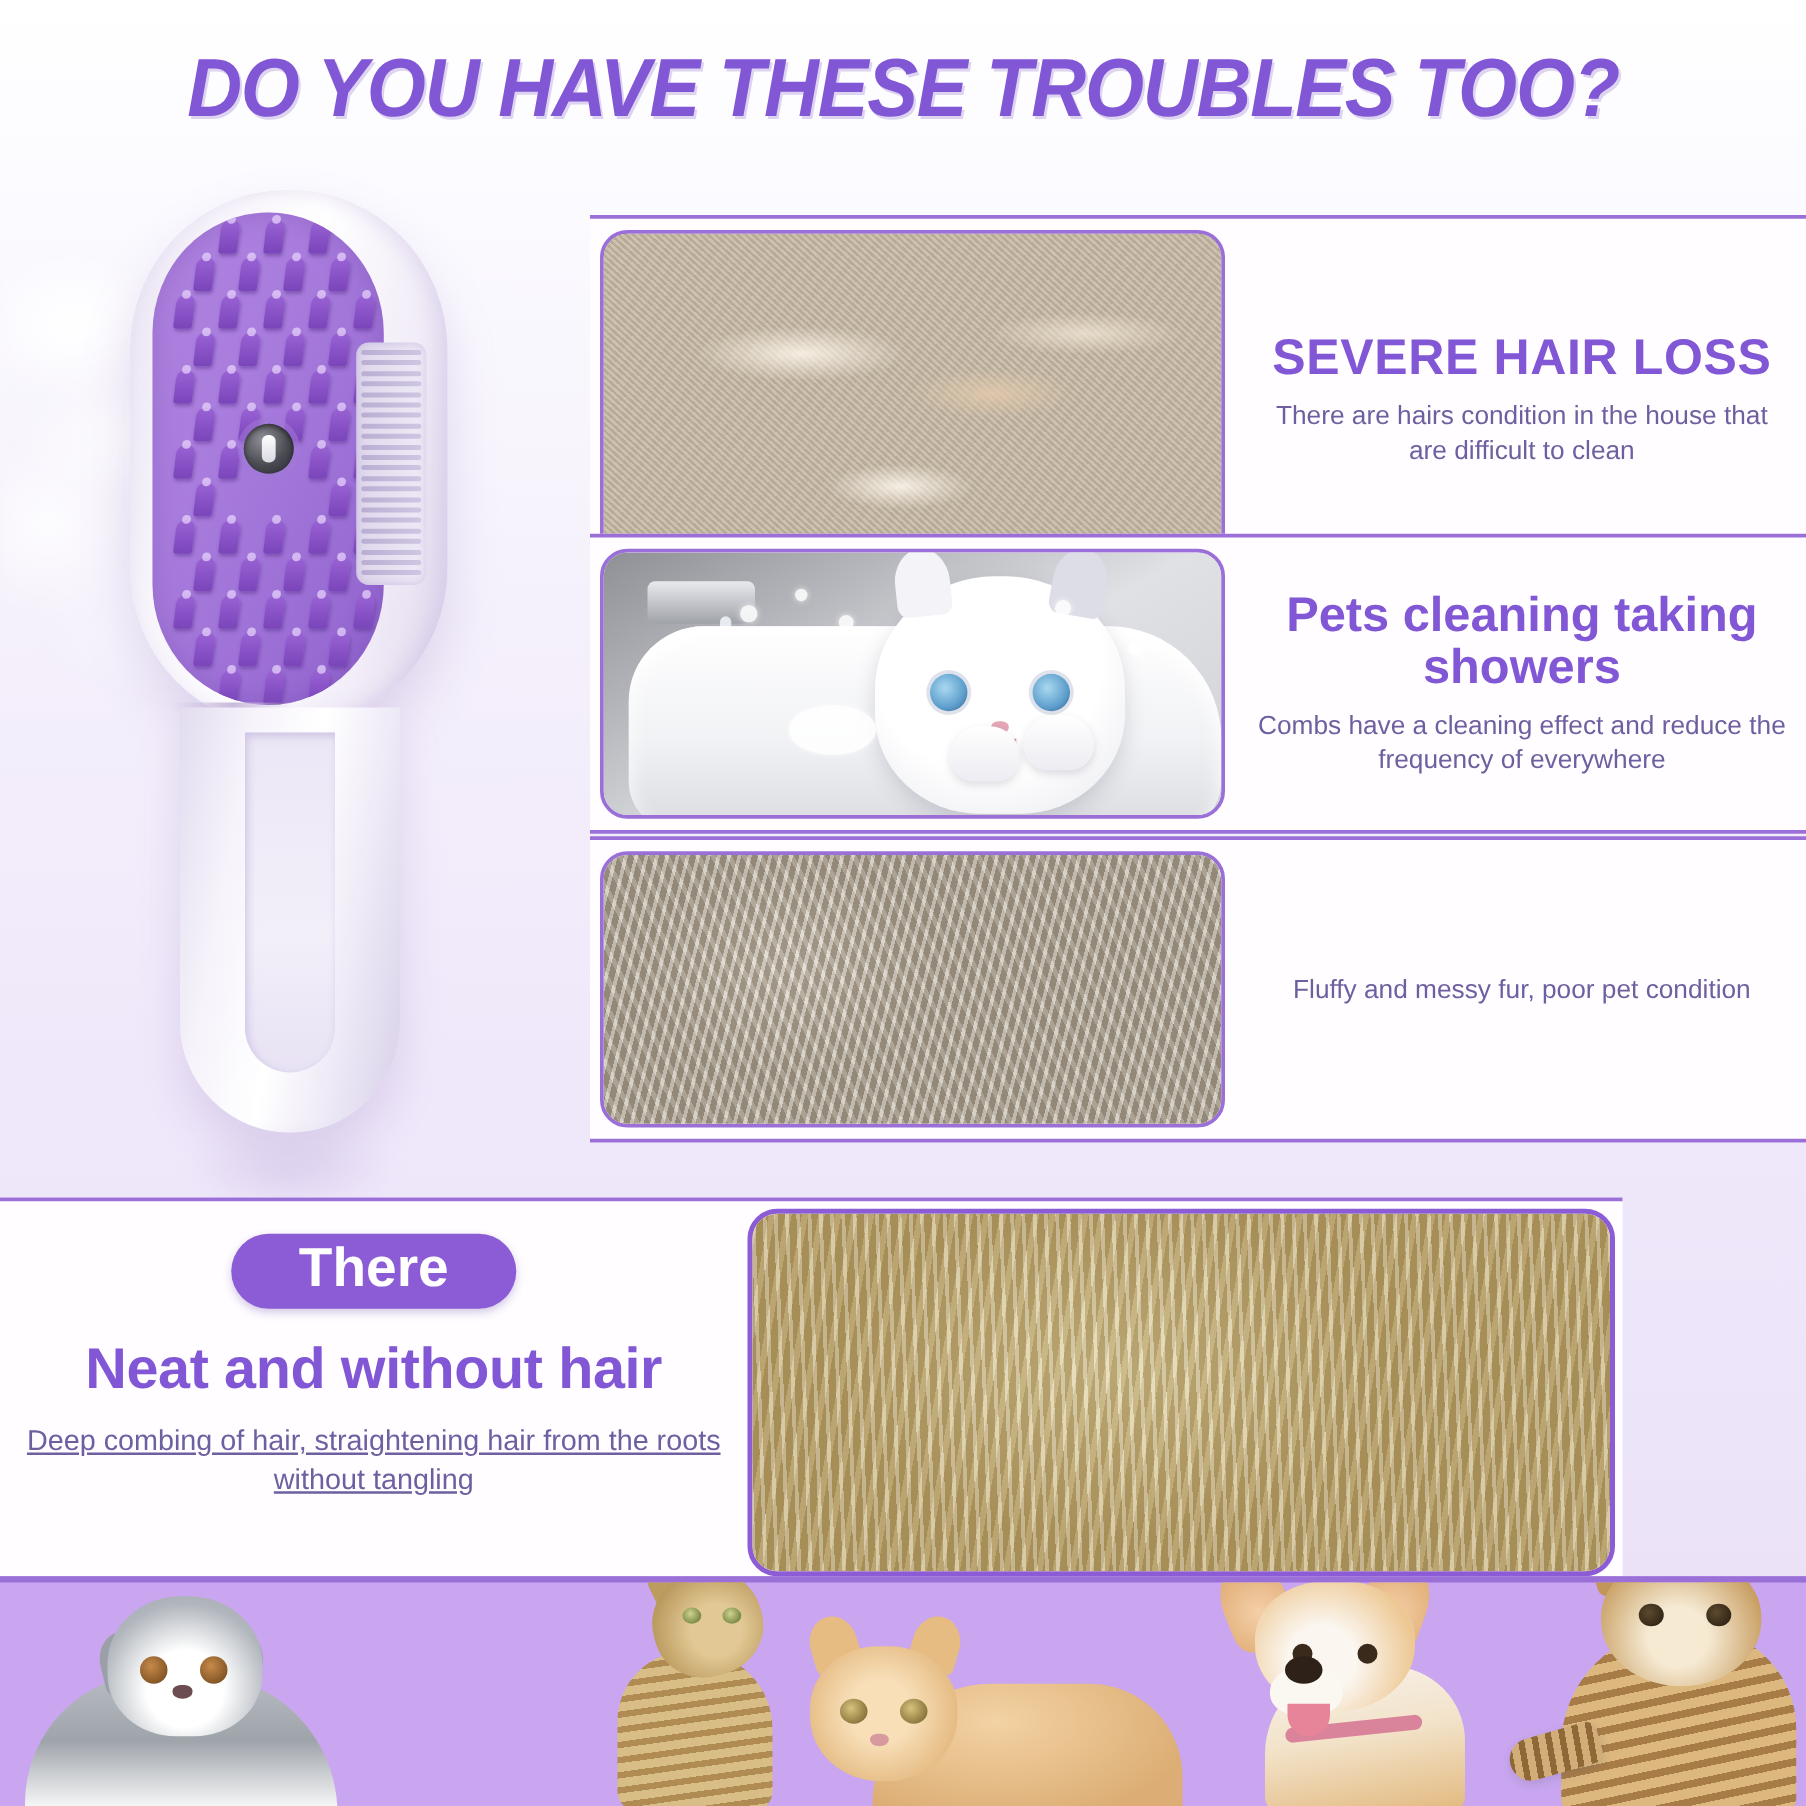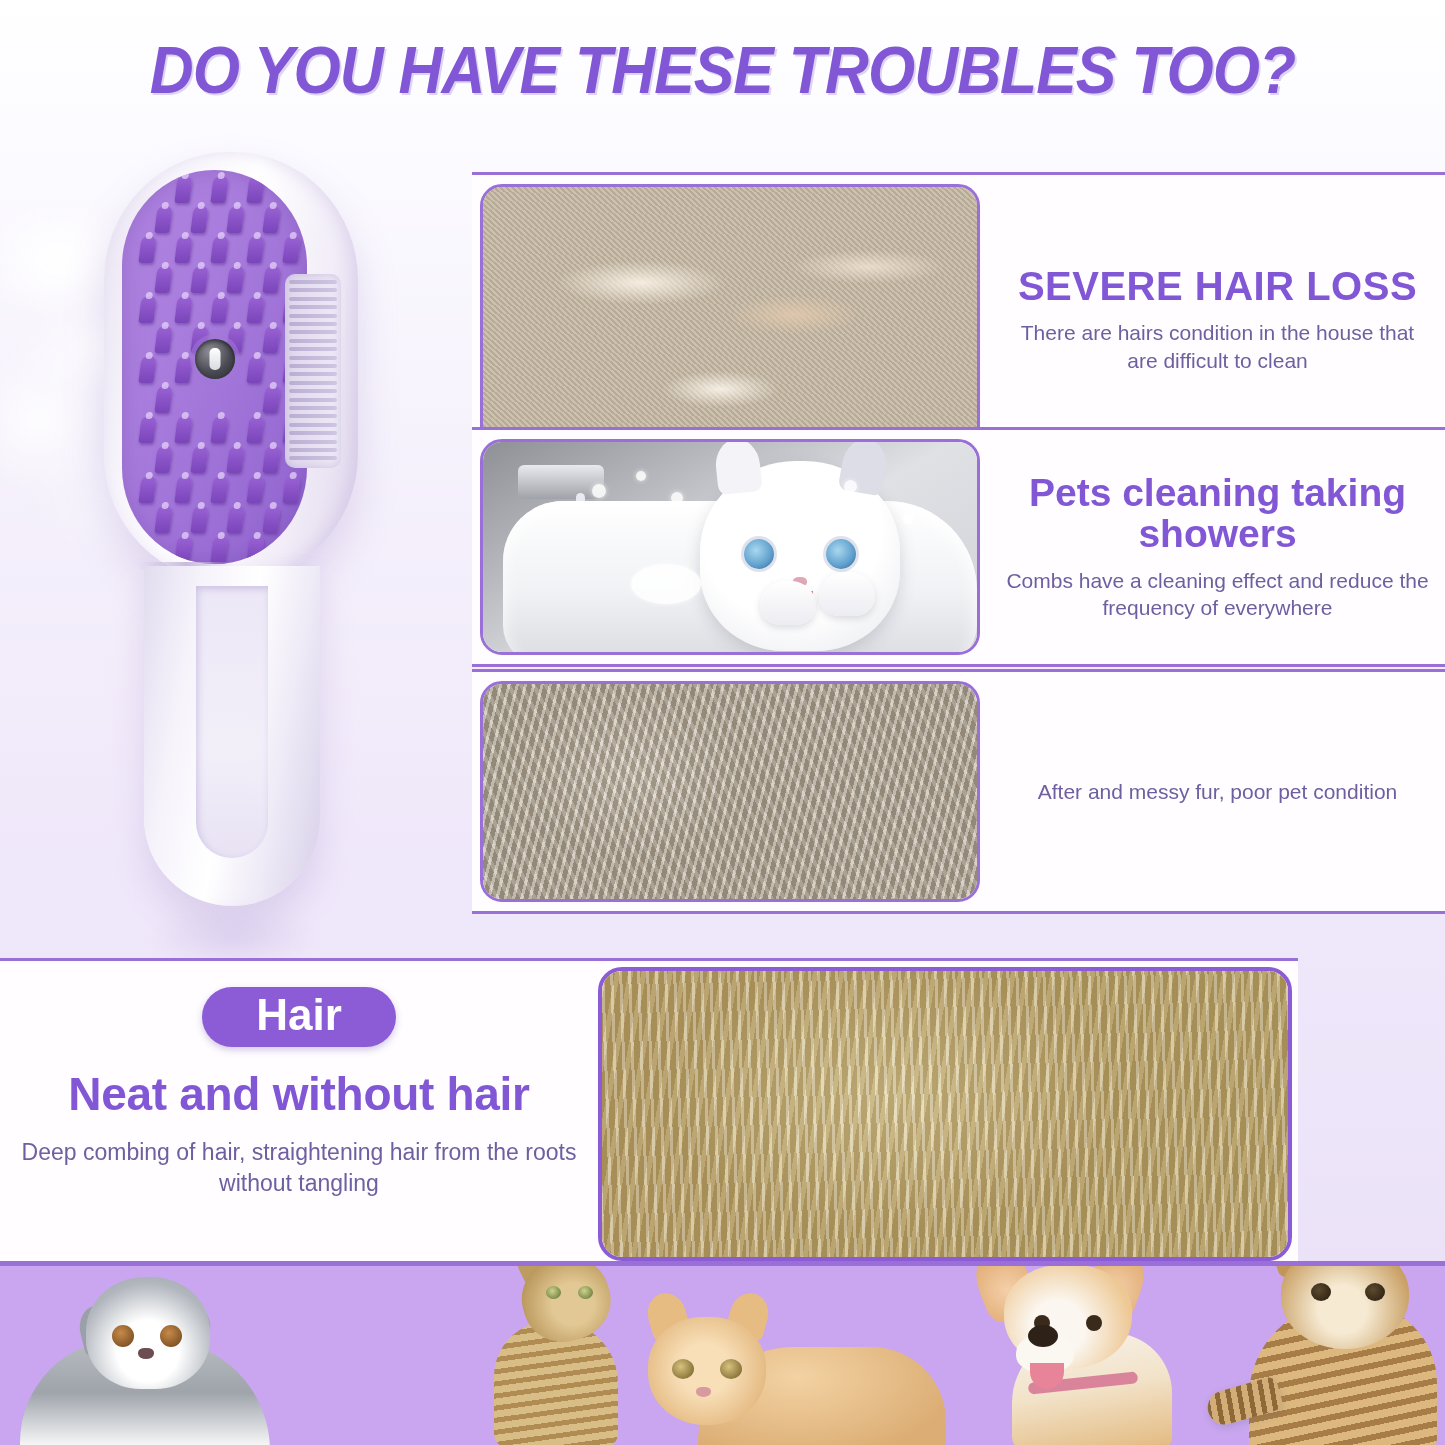--- a/index.html
+++ b/index.html
@@ -268,21 +268,21 @@
   }
   .after-title{
     margin-top:20px;
     color:#8257D6;
     font-size:46px; font-weight:bold;
     letter-spacing:-.3px;
   }
   .after-sub{
     margin-top:16px;
     color:#6f5fa0;
-    font-size:23px; line-height:1.36; text-align:center;
+    font-size:23px; line-height:1.36; text-align:center;text-decoration:underline;
   }
   .after-photo{
     flex:1 1 auto;
     margin:6px 6px 0 0;
     border:4px solid #8B5CD6;
     border-radius:24px;
     overflow:hidden;
     position:relative;
   }
 
@@ -545,27 +545,27 @@
     <h3>Pets cleaning taking showers</h3>
     <p>Combs have a cleaning effect and reduce the frequency of everywhere</p>
   </div>
 </div>
 
 <div class="card" id="card3">
   <div class="photo">
     <div class="fur-messy"></div>
   </div>
   <div class="txt">
-    <p>After and messy fur, poor pet condition</p>
+    <p>Fluffy and messy fur, poor pet condition</p>
   </div>
 </div>
 
 <div id="after-section">
   <div class="after-left">
-    <div class="after-pill">Hair</div>
+    <div class="after-pill">There</div>
     <div class="after-title">Neat and without hair</div>
     <div class="after-sub">Deep combing of hair, straightening hair from the roots without tangling</div>
   </div>
   <div class="after-photo">
     <div class="fur-smooth"></div>
   </div>
 </div>
 
 <div id="pet-strip">
 

